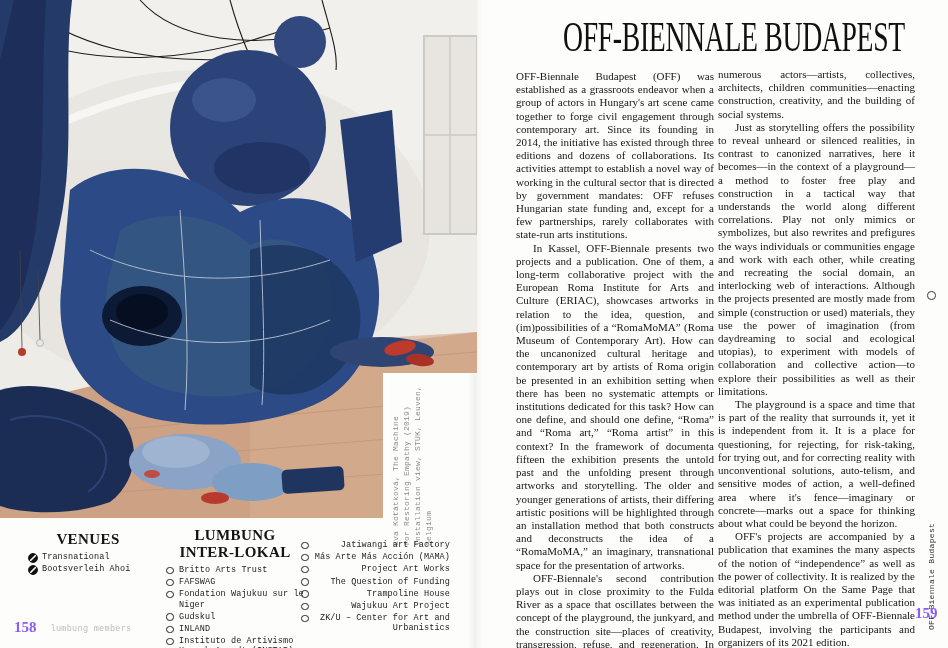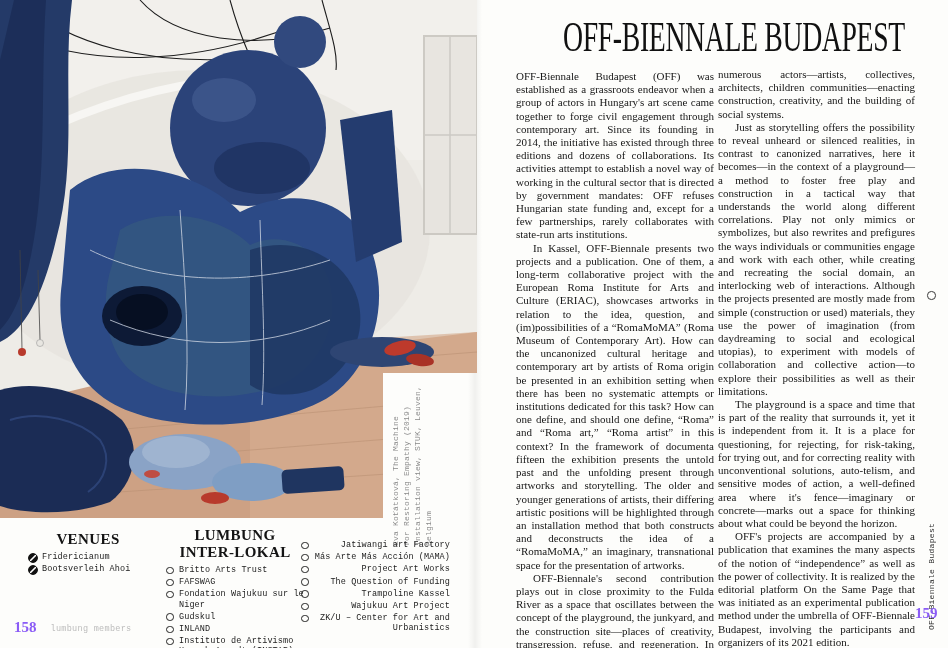--- a/index.html
+++ b/index.html
@@ -184,21 +184,21 @@
   <div>Installation view, STUK, Leuven,</div>
   <div>Belgium</div>
 </div>
 
 <div class="lists">
   <div class="venues-block">
     <p class="list-heading">VENUES</p>
     <ul class="marker-list">
       <li>
         <span class="venue-dot"></span>
-        <span>Fridericianum</span>
+        <span>Transnational</span>
       </li>
       <li>
         <span class="venue-dot"></span>
         <span>Bootsverleih Ahoi</span>
       </li>
     </ul>
   </div>
 
   <div class="lumbung-block1">
     <p class="list-heading">LUMBUNG INTER-LOKAL</p>
@@ -211,21 +211,21 @@
       <li><span class="circle-bullet"></span><span>Instituto de Artivismo Hannah Arendt (INSTAR)</span></li>
     </ul>
   </div>
 
   <div class="lumbung-block2">
     <ul class="marker-list">
       <li><span class="circle-bullet"></span><span>Jatiwangi art Factory</span></li>
       <li><span class="circle-bullet"></span><span>Más Arte Más Acción (MAMA)</span></li>
       <li><span class="circle-bullet"></span><span>Project Art Works</span></li>
       <li><span class="circle-bullet"></span><span>The Question of Funding</span></li>
-      <li><span class="circle-bullet"></span><span>Trampoline Kassel</span></li>
+      <li><span class="circle-bullet"></span><span>Trampoline House</span></li>
       <li><span class="circle-bullet"></span><span>Wajukuu Art Project</span></li>
       <li><span class="circle-bullet"></span><span>ZK/U – Center for Art and Urbanistics</span></li>
     </ul>
   </div>
 </div>
 
 <div class="footer-left">
   <span class="pageno">158</span>
   <span class="footer-label">lumbung members</span>
 </div>

